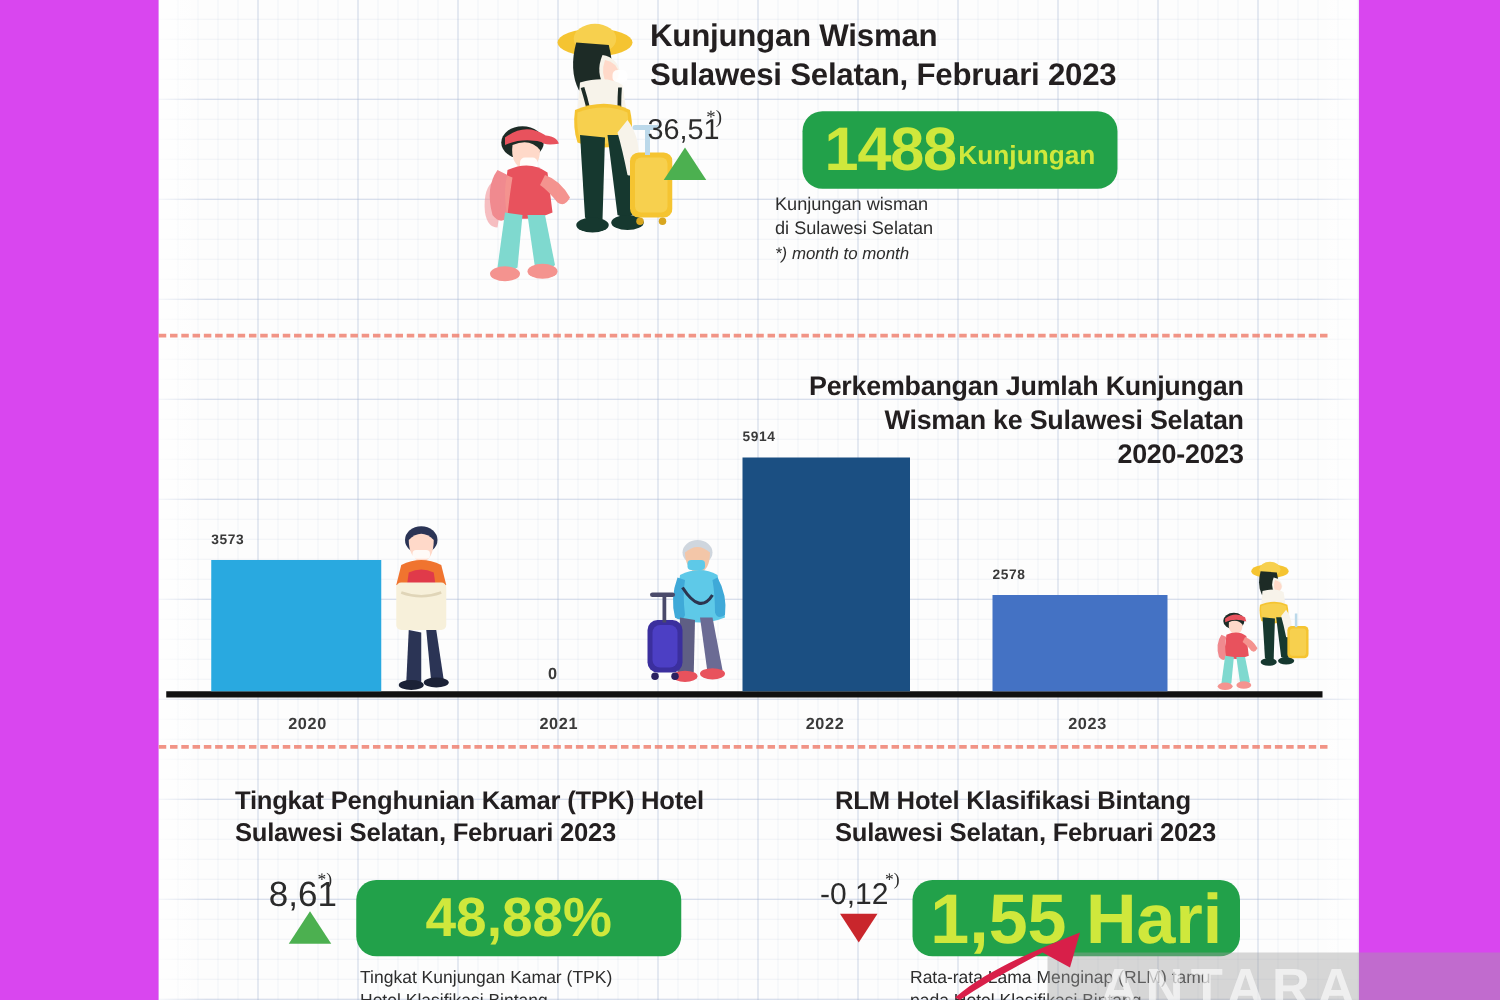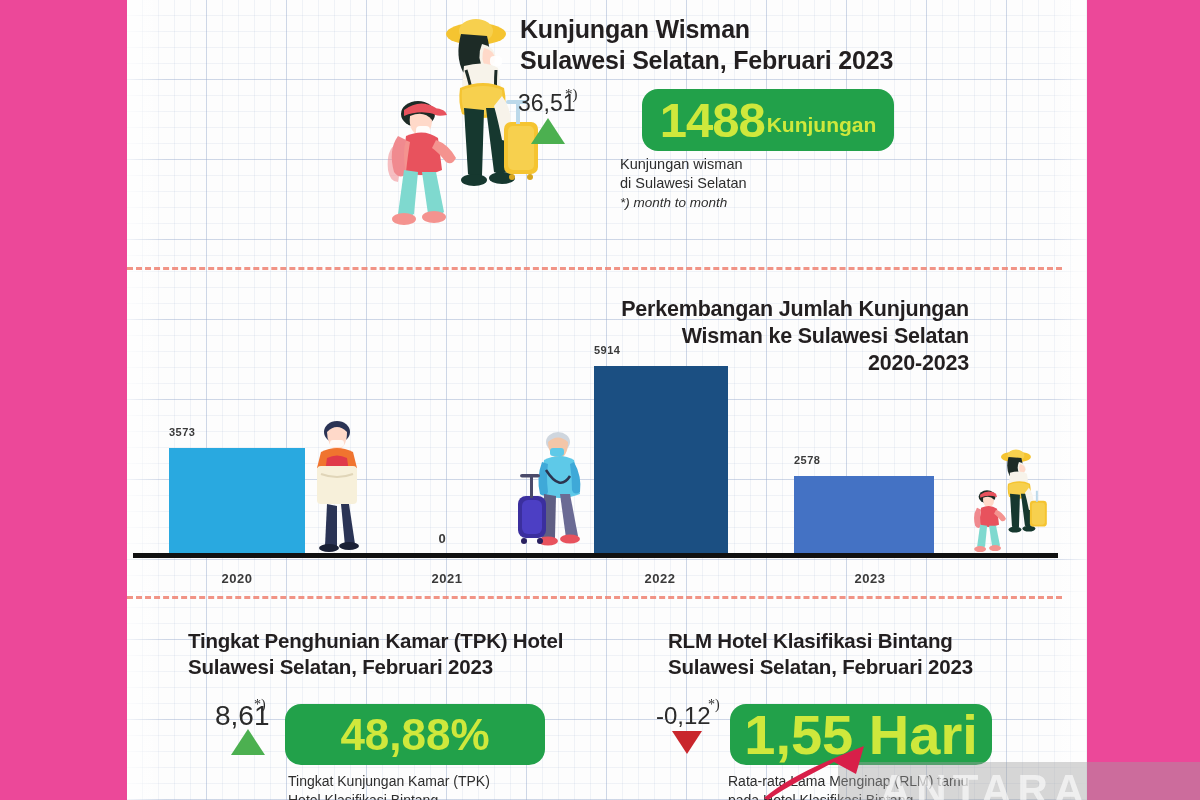--- a/index.html
+++ b/index.html
@@ -1,19 +1,19 @@
 <!DOCTYPE html>
 <html><head>
 <meta charset="utf-8">
 <style>
   * { margin:0; padding:0; box-sizing:border-box; }
   html,body { width:1200px; height:800px; overflow:hidden; background:#ffffff;
     font-family:"Liberation Sans", sans-serif; }
 
-  #page { position:relative; width:1200px; height:800px; background:#ec4899; }
+  #page { position:relative; width:1200px; height:800px; background:#d946ef; }
 
   
   #paper {
     position:absolute; left:127px; top:0; width:960px; height:800px;
     background-color:#fdfdfd;
     background-image:
       linear-gradient(to right, rgba(150,170,205,.38) 1px, transparent 1px),
       linear-gradient(to bottom, rgba(150,170,205,.38) 1px, transparent 1px),
       linear-gradient(to right, rgba(150,170,205,.13) 1px, transparent 1px),
       linear-gradient(to bottom, rgba(150,170,205,.13) 1px, transparent 1px);
@@ -69,21 +69,21 @@
   #s1-badge .unit{ font-size:21px; margin-left:2px; margin-top:10px; color:#cfe83c; }
 
   #s1-caption{
     position:absolute; left:620px; top:155px; width:300px;
     font-size:14.5px; line-height:19px; color:#2d2d2d;
   }
   #s1-caption .foot{ font-style:italic; font-size:13.5px; }
 
   
   #s2-title{
-    position:absolute; left:569px; top:296px; width:400px;
+    position:absolute; left:595px; top:296px; width:400px;
     font-size:21.5px; line-height:27px; text-align:right;
   }
 
   #chart{ position:absolute; left:127px; top:330px; width:935px; height:260px; }
   #axis{
     position:absolute; left:6px; bottom:32px; width:925px; height:5px; background:#111;
   }
   .bar{
     position:absolute; bottom:37px;
   }
@@ -288,21 +288,21 @@
     </div>
     <div class="bar" style="left:467px; width:134px; height:187px; background:#1b4f82;">
       <span class="blabel">5914</span>
     </div>
     <div class="bar" style="left:667px; width:140px; height:77px; background:#4472c4;">
       <span class="blabel">2578</span>
     </div>
 
     <div class="zerolabel" style="left:290px; width:50px;">0</div>
 
-    <div class="xtick" style="left:85px; width:50px;">2020</div>
+    <div class="xtick" style="left:94px; width:50px;">2020</div>
     <div class="xtick" style="left:295px; width:50px;">2021</div>
     <div class="xtick" style="left:508px; width:50px;">2022</div>
     <div class="xtick" style="left:718px; width:50px;">2023</div>
   </div>
 
   <div class="title" id="s3l-title">
     <div>Tingkat Penghunian Kamar (TPK) Hotel</div>
     <div>Sulawesi Selatan, Februari 2023</div>
   </div>
   <div id="s3l-delta">8,61</div>

